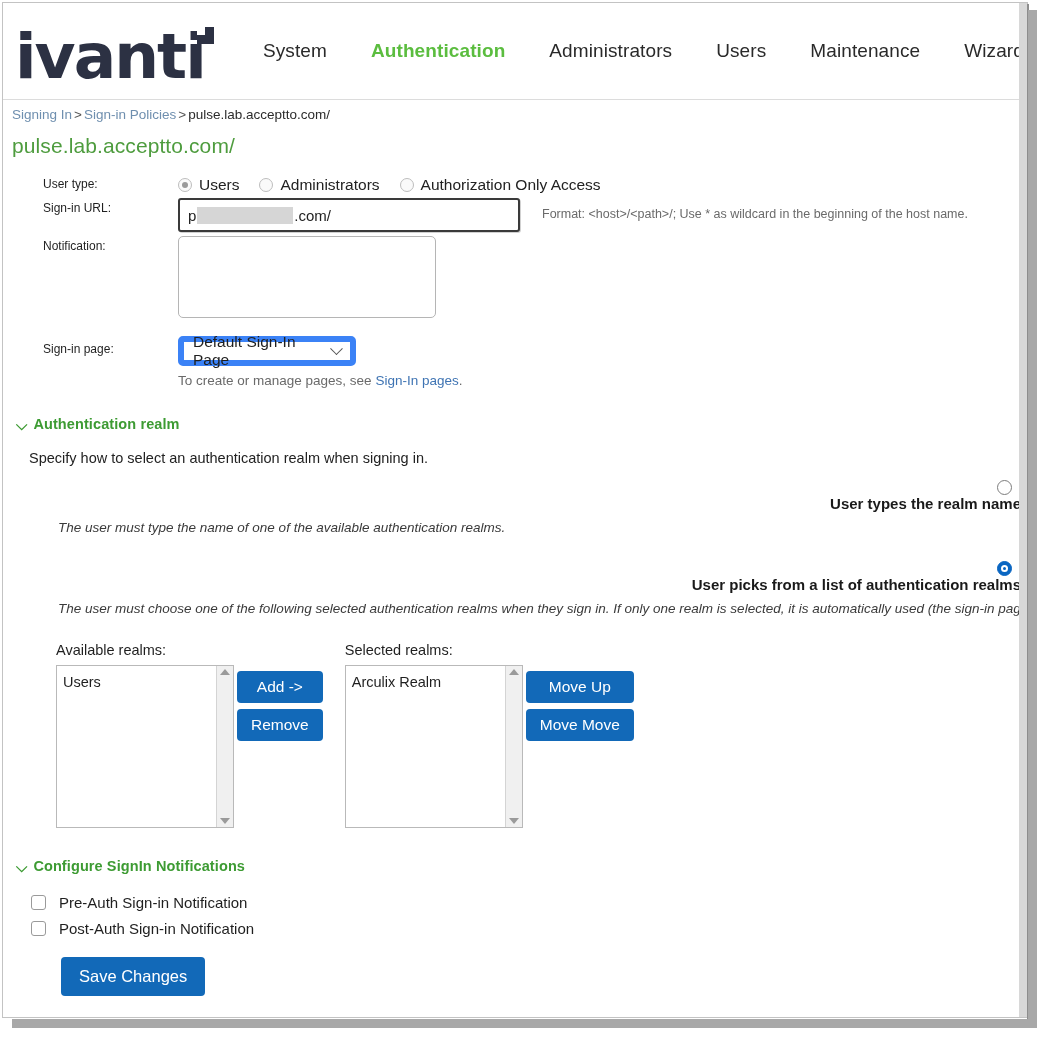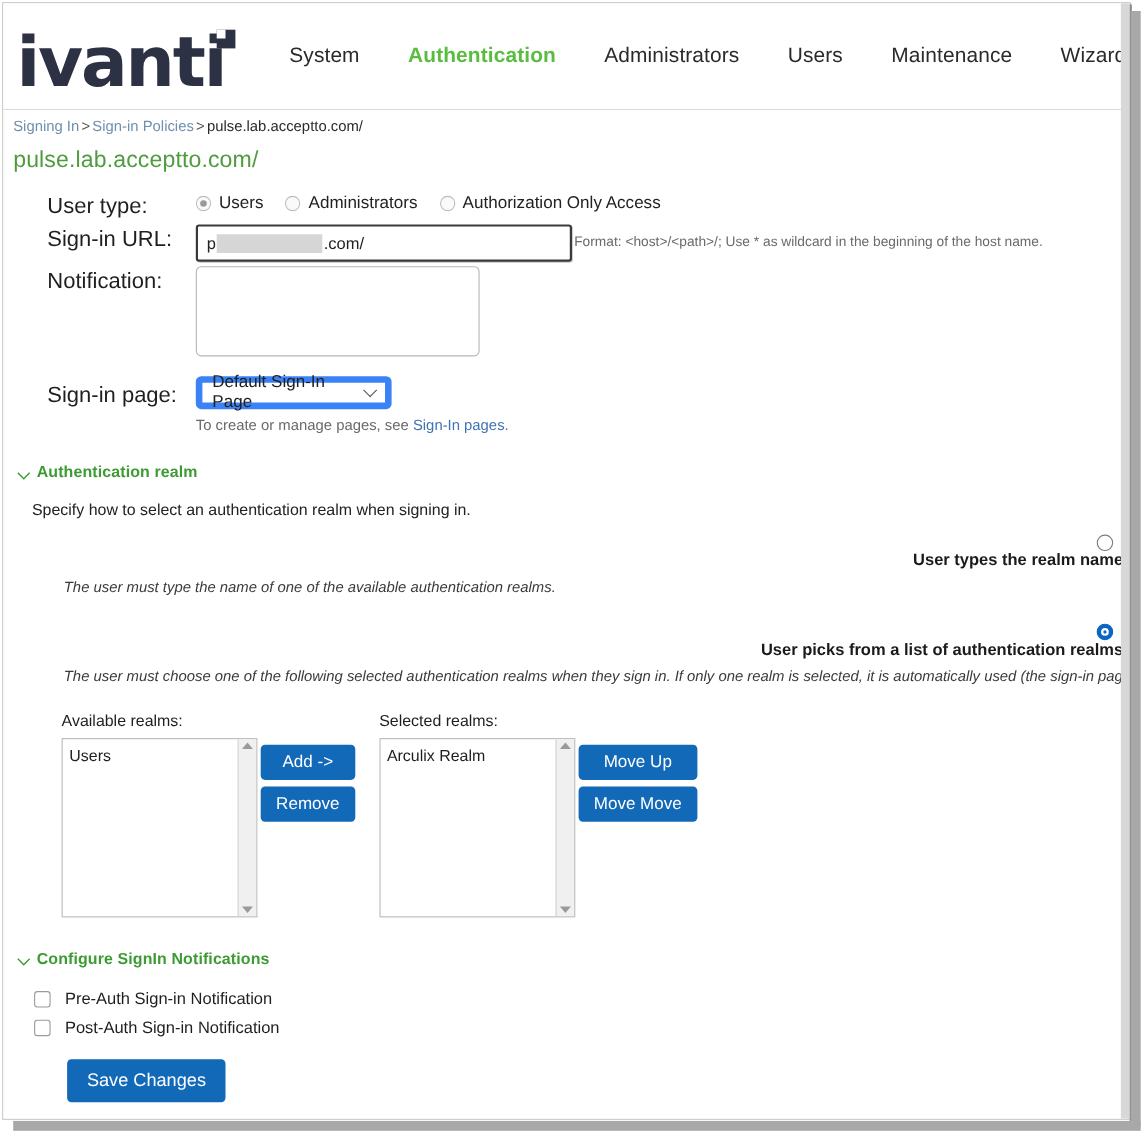--- a/index.html
+++ b/index.html
@@ -138,21 +138,21 @@
   
   #form-area { padding: 10px 0 0 0; }
   .form-row {
     display: flex;
     align-items: flex-start;
     margin-bottom: 4px;
   }
   .form-label {
     width: 175px;
     padding-left: 40px;
-    font-size: 20px;
+    font-size: 12px;
     color: #1f1f1f;
     padding-top: 3px;
     flex: 0 0 auto;
   }
   .form-field { flex: 1 1 auto; }
 
   
   .radio-inline-group {
     display: flex;
     align-items: center;
@@ -203,21 +203,21 @@
   #signin-url-redaction {
     display: inline-block;
     width: 96px; height: 17px;
     background: #d6d6d6;
     margin: 0 1px;
   }
   #signin-url-wrap .u-post { font-size: 15px; color: #222; }
   #url-format-hint {
     font-size: 12.5px;
     color: #6a6a6a;
-    margin-left: 2px;
+    margin-left: 22px;
     white-space: nowrap;
     padding-top: 9px;
   }
   .field-inline { display: flex; align-items: flex-start; }
 
   
   #description-box {
     width: 258px;
     height: 82px;
     border: 1px solid #b5b5b5;

